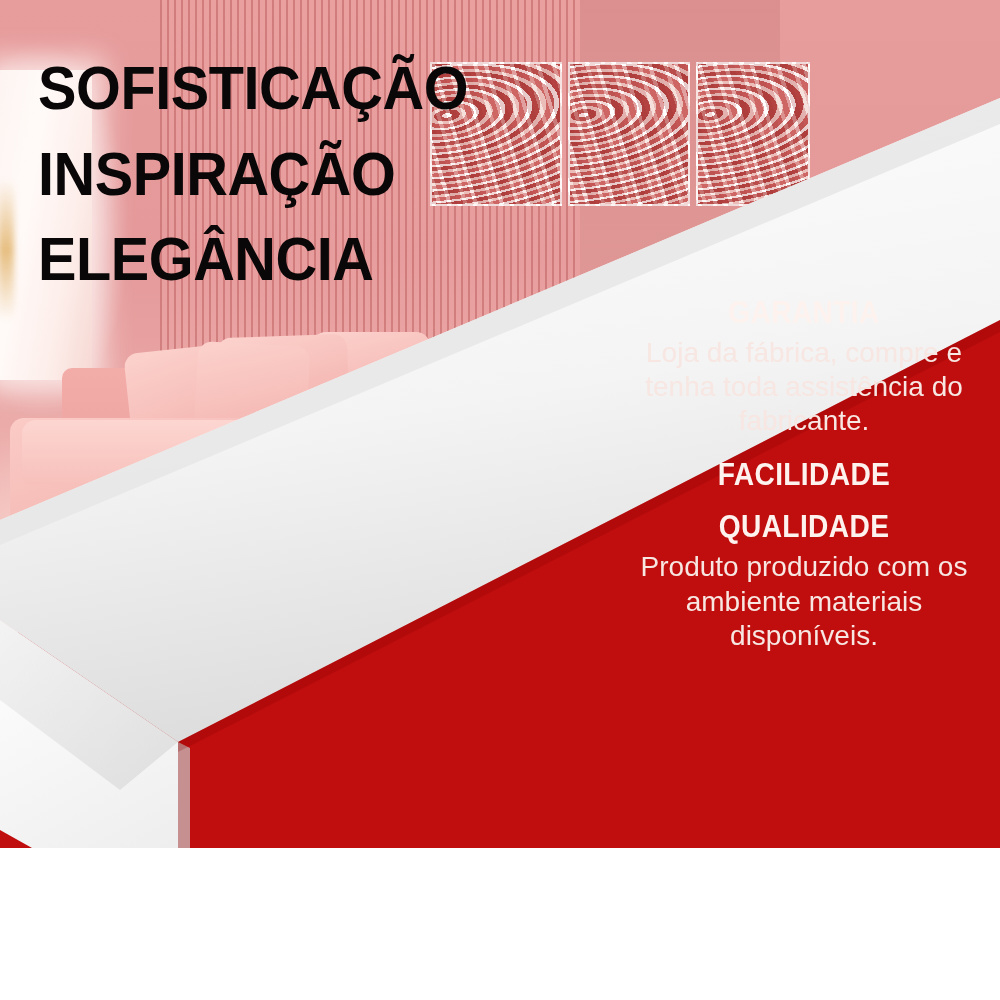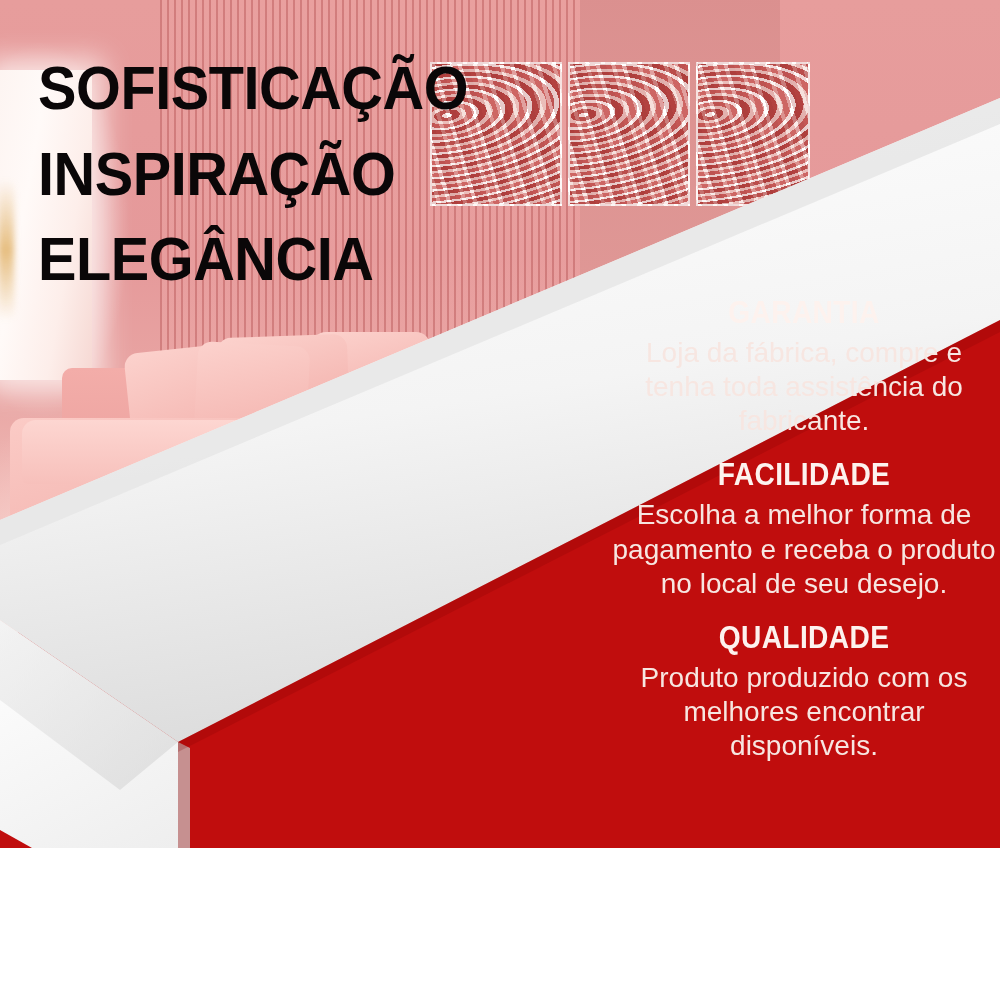--- a/index.html
+++ b/index.html
@@ -213,22 +213,21 @@
     <polygon points="1000,320 178,742 178,752 1000,332" fill="#7e0000" opacity=".22"></polygon>
   </svg>
 
   <div class="col col-right">
     <div class="blk">
       <div class="h">GARANTIA</div>
       <p class="p">Loja da fábrica, compre e tenha toda assistência do fabricante.</p>
     </div>
     <div class="blk">
       <div class="h">FACILIDADE</div>
-      <p class="p">Escolha a melhor forma de pagamento e receba o produto no local de seu desejo.</p>
     </div>
     <div class="blk">
       <div class="h">QUALIDADE</div>
-      <p class="p">Produto produzido com os melhores encontrar disponíveis.</p>
+      <p class="p">Produto produzido com os ambiente materiais disponíveis.</p>
     </div>
   </div>
 
 
 </div>
 
 </body></html>

